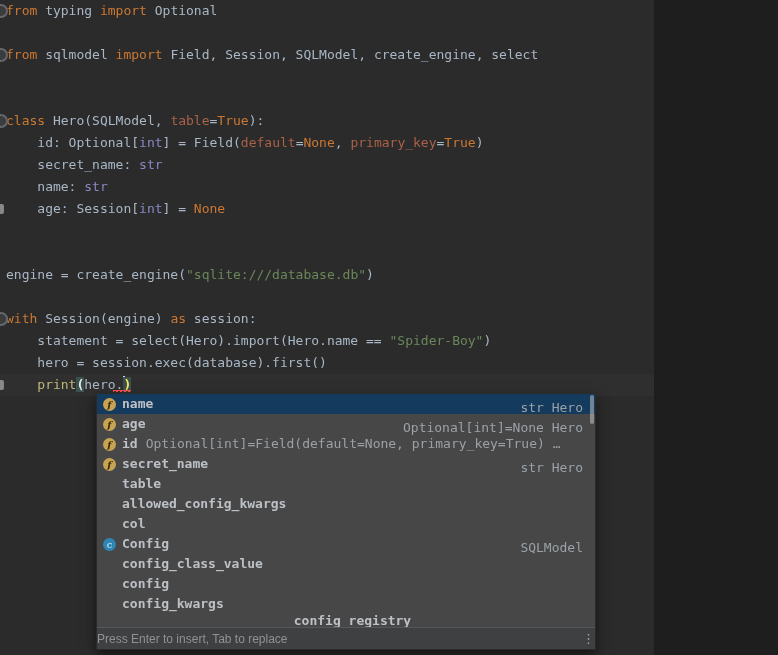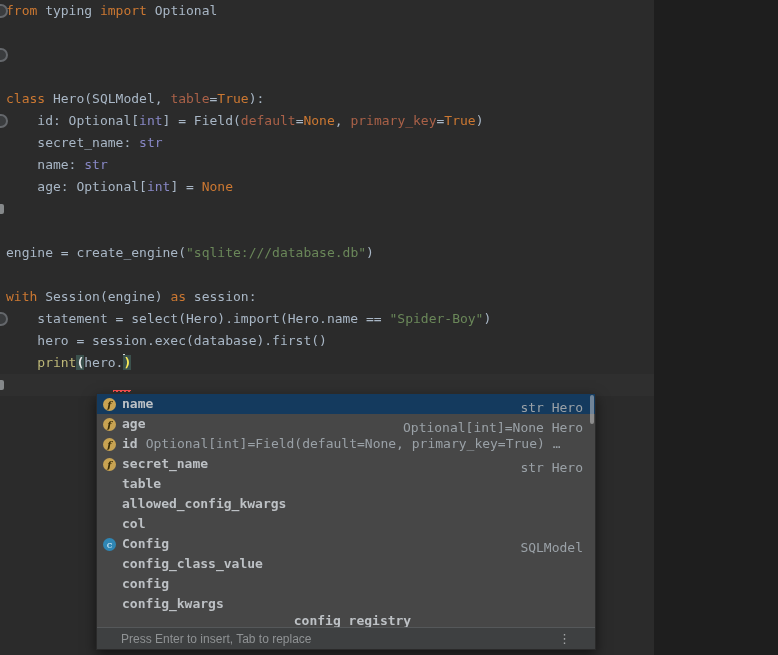--- a/index.html
+++ b/index.html
@@ -35,39 +35,40 @@
   .pp-icon{width:13px;height:13px;border-radius:50%;margin-right:6px;flex:none;
            font:italic bold 10px/13px "DejaVu Serif",serif;text-align:center;}
   .pp-icon.field{background:var(--icon_field);color:#392d08;}
   .pp-icon.cls{background:var(--icon_class);color:#d9eefa;font-style:normal;font-weight:normal;}
   .pp-label{color:var(--popup_text);font-weight:bold;}
   .pp-hint{margin-left:auto;color:var(--popup_hint);margin-top:8px;}
   .pp-tail{margin-left:8px;color:var(--popup_hint);overflow:hidden;}
   .pp-scroll{position:absolute;right:1px;top:1px;width:4px;height:29px;border-radius:2px;
              background:rgba(224,224,224,.45);z-index:6;}
   .pp-footer{height:21px;background:#3e4041;border-top:1px solid #55585a;display:flex;
-             align-items:center;justify-content:space-between;padding:0 24px;
+             align-items:center;justify-content:space-between;padding:0 0;
              font-family:"Liberation Sans",sans-serif;font-size:12px;color:#8f9294;}
   .pp-menu{color:#a2a5a7;font-size:13px;cursor:pointer;font-family:"DejaVu Sans",sans-serif;}
 </style>
 </head>
 <body>
 
 <div class="screen">
   <div class="caret-row"></div>
   <div class="code" id="code-area">
       <div class="code-line"><span class="t-k">from</span><span class="t-d"> typing </span><span class="t-k">import</span><span class="t-d"> Optional</span></div>
       <div class="code-line"></div>
+      <div class="code-line"><span class="t-k">from</span><span class="t-d"> sqlmodel </span><span class="t-k">import</span><span class="t-d"> Field, Session, SQLModel, create_engine, select</span></div>
       <div class="code-line"></div>
       <div class="code-line"></div>
       <div class="code-line"><span class="t-k">class</span><span class="t-d"> Hero(SQLModel, </span><span class="t-a">table</span><span class="t-d">=</span><span class="t-k">True</span><span class="t-d">):</span></div>
       <div class="code-line"><span class="t-d">    id: Optional[</span><span class="t-b">int</span><span class="t-d">] = Field(</span><span class="t-a">default</span><span class="t-d">=</span><span class="t-k">None</span><span class="t-d">, </span><span class="t-a">primary_key</span><span class="t-d">=</span><span class="t-k">True</span><span class="t-d">)</span></div>
       <div class="code-line"><span class="t-d">    secret_name: </span><span class="t-b">str</span></div>
       <div class="code-line"><span class="t-d">    name: </span><span class="t-b">str</span></div>
-      <div class="code-line"><span class="t-d">    age: Optional[</span><span class="t-b">int</span><span class="t-d">] = </span><span class="t-k">None</span></div>
+      <div class="code-line"><span class="t-d">    age: Session[</span><span class="t-b">int</span><span class="t-d">] = </span><span class="t-k">None</span></div>
       <div class="code-line"></div>
       <div class="code-line"></div>
       <div class="code-line"><span class="t-d">engine = create_engine(</span><span class="t-s">"sqlite:///database.db"</span><span class="t-d">)</span></div>
       <div class="code-line"></div>
       <div class="code-line"><span class="t-k">with</span><span class="t-d"> Session(engine) </span><span class="t-k">as</span><span class="t-d"> session:</span></div>
       <div class="code-line"><span class="t-d">    statement = select(Hero).import(Hero.name == </span><span class="t-s">"Spider-Boy"</span><span class="t-d">)</span></div>
       <div class="code-line"><span class="t-d">    hero = session.exec(database).first()</span></div>
       <div class="code-line"><span class="t-d">    </span><span class="t-y">print</span><span class="t-po">(</span><span class="t-d">hero.</span><span class="caret"></span><span class="t-pc">)</span></div>
     </div>
   <div id="gutter-marks">

